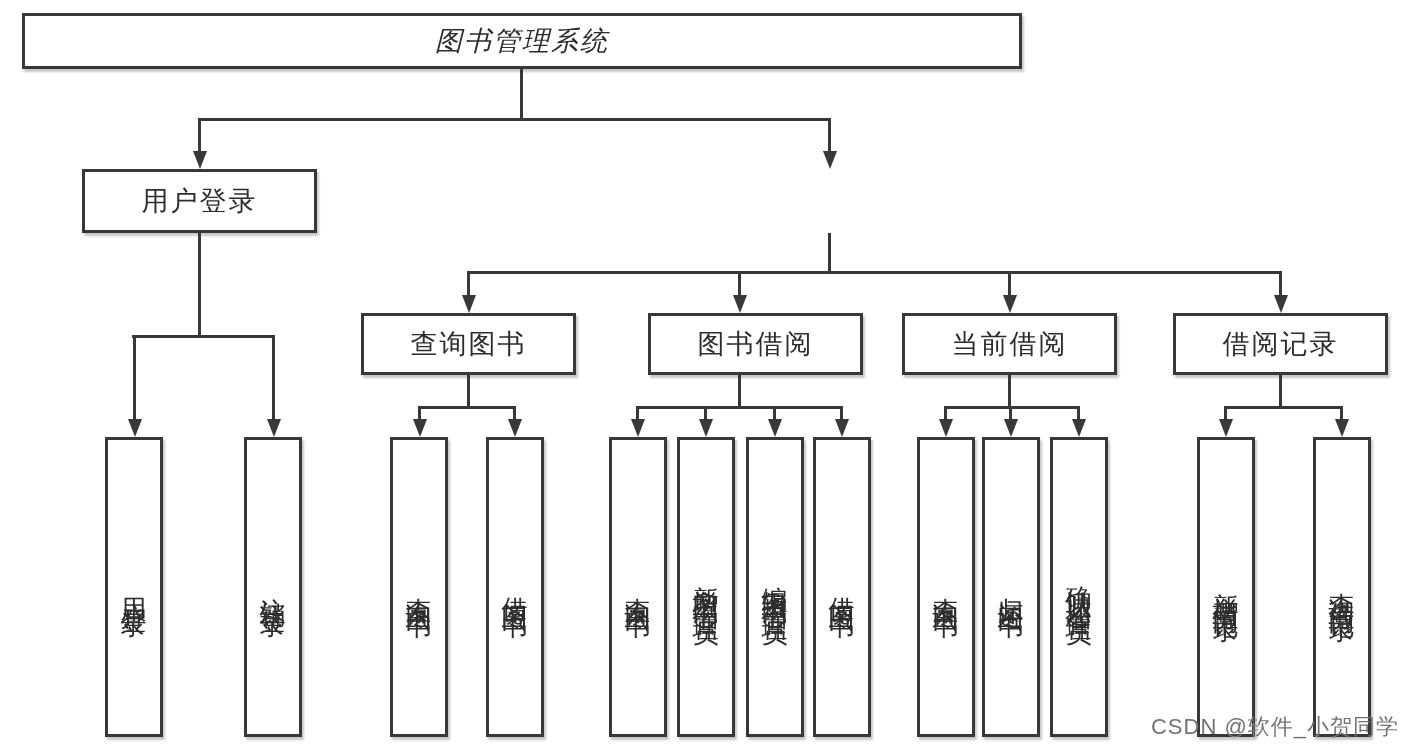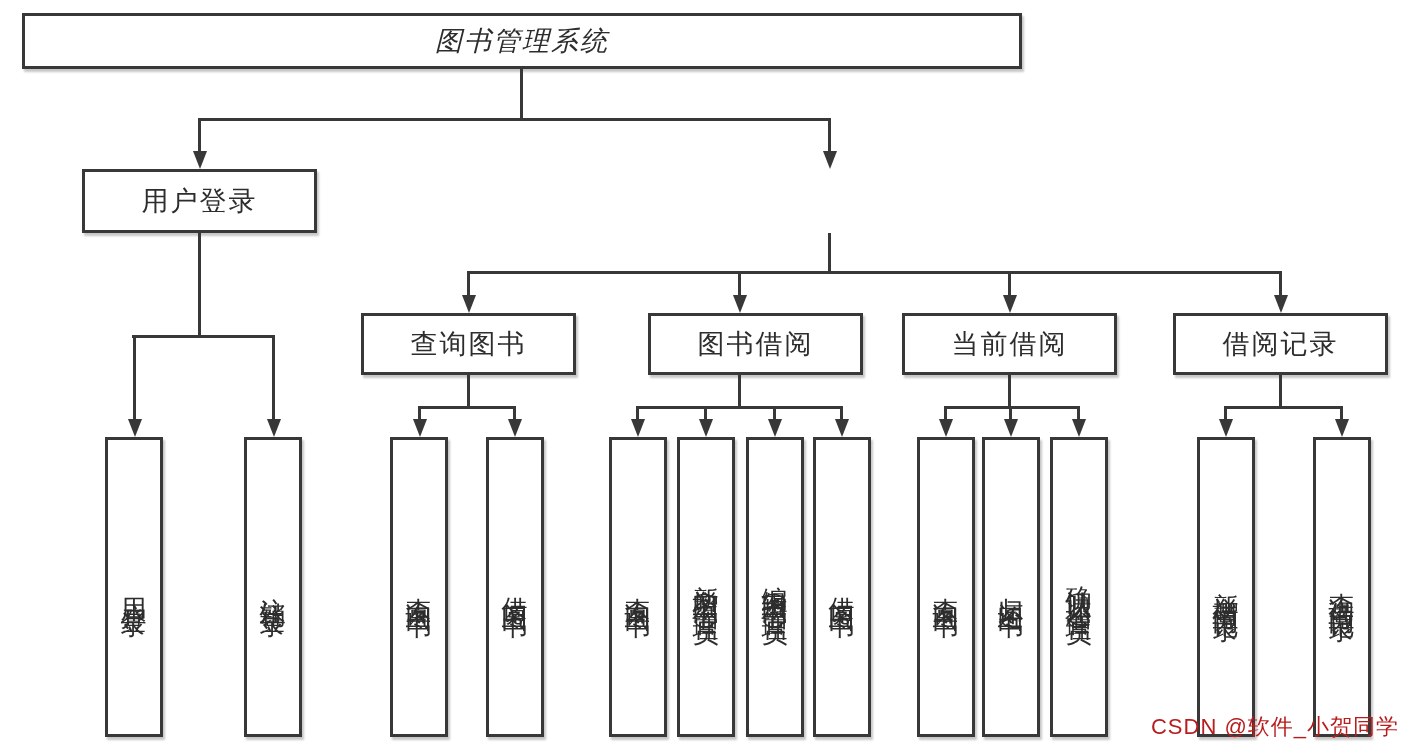--- a/index.html
+++ b/index.html
@@ -19,21 +19,21 @@
     font-size:26px; letter-spacing:5px; line-height:1;
   }
   .line { position:absolute; background:#383838; }
   .tri {
     position:absolute; width:0; height:0;
     border-left:7px solid transparent; border-right:7px solid transparent;
     border-top:18px solid #383838;
   }
   .watermark {
     position:absolute; right:6px; bottom:5px;
-    color:#b91c1c; font-size:22px; letter-spacing:1px; z-index:5;
+    color:#737373; font-size:22px; letter-spacing:1px; z-index:5;
   }
 </style>
 </head>
 <body>
 
 <div class="stage">
 
   <div class="box hbox" style="left:22px; top:13px; width:1000px; height:56px;font-style:italic;">图书管理系统</div>
 
   <div class="line" style="left:520px; top:69px; width:3px; height:49px;"></div>

